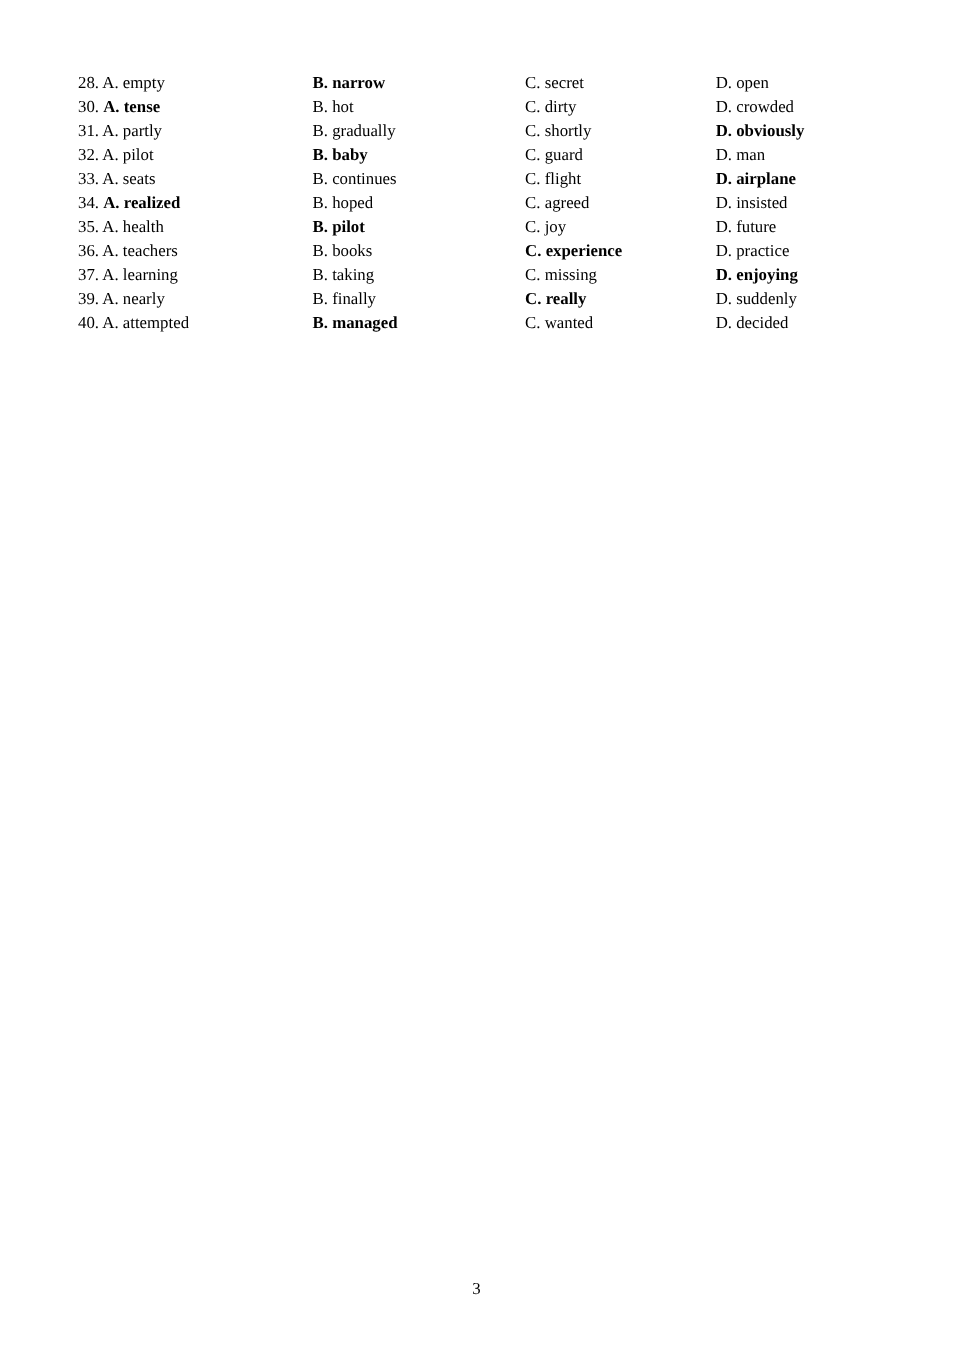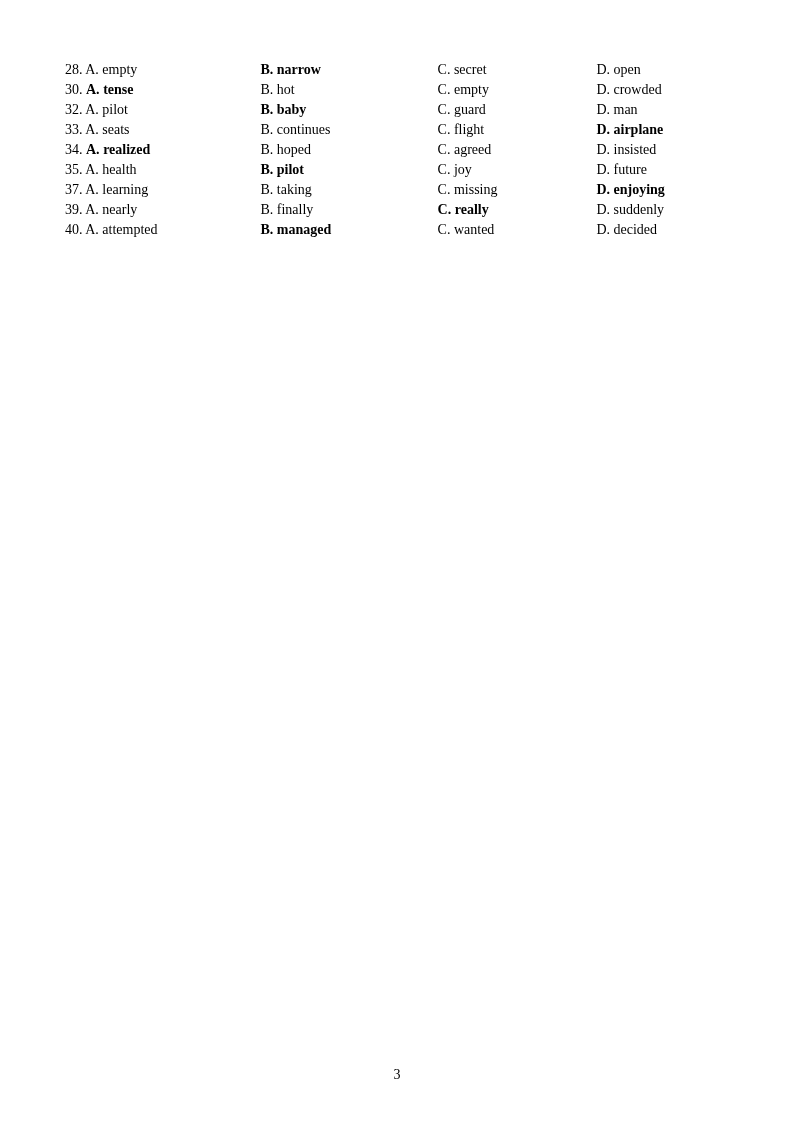--- a/index.html
+++ b/index.html
@@ -69,22 +69,28 @@
     <tbody id="question-rows">
     <tr>
           <td class="col-num-a">28. A. empty</td>
           <td class="col-b"><strong>B.</strong> <strong>narrow</strong></td>
           <td class="col-c">C. secret</td>
           <td class="col-d">D. open</td>
         </tr>
         <tr>
           <td class="col-num-a">30. <strong>A.</strong> <strong>tense</strong></td>
           <td class="col-b">B. hot</td>
-          <td class="col-c">C. empty</td>
+          <td class="col-c">C. dirty</td>
           <td class="col-d">D. crowded</td>
+        </tr>
+        <tr>
+          <td class="col-num-a">31. A. partly</td>
+          <td class="col-b">B. gradually</td>
+          <td class="col-c">C. shortly</td>
+          <td class="col-d"><strong>D.</strong> <strong>obviously</strong></td>
         </tr>
         <tr>
           <td class="col-num-a">32. A. pilot</td>
           <td class="col-b"><strong>B.</strong> <strong>baby</strong></td>
           <td class="col-c">C. guard</td>
           <td class="col-d">D. man</td>
         </tr>
         <tr>
           <td class="col-num-a">33. A. seats</td>
           <td class="col-b">B. continues</td>
@@ -97,20 +103,26 @@
           <td class="col-c">C. agreed</td>
           <td class="col-d">D. insisted</td>
         </tr>
         <tr>
           <td class="col-num-a">35. A. health</td>
           <td class="col-b"><strong>B.</strong> <strong>pilot</strong></td>
           <td class="col-c">C. joy</td>
           <td class="col-d">D. future</td>
         </tr>
         <tr>
+          <td class="col-num-a">36. A. teachers</td>
+          <td class="col-b">B. books</td>
+          <td class="col-c"><strong>C.</strong> <strong>experience</strong></td>
+          <td class="col-d">D. practice</td>
+        </tr>
+        <tr>
           <td class="col-num-a">37. A. learning</td>
           <td class="col-b">B. taking</td>
           <td class="col-c">C. missing</td>
           <td class="col-d"><strong>D.</strong> <strong>enjoying</strong></td>
         </tr>
         <tr>
           <td class="col-num-a">39. A. nearly</td>
           <td class="col-b">B. finally</td>
           <td class="col-c"><strong>C.</strong> <strong>really</strong></td>
           <td class="col-d">D. suddenly</td>

